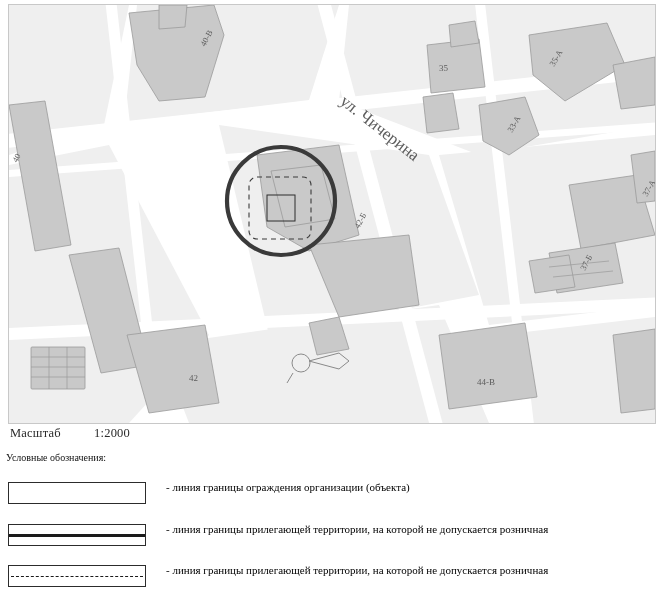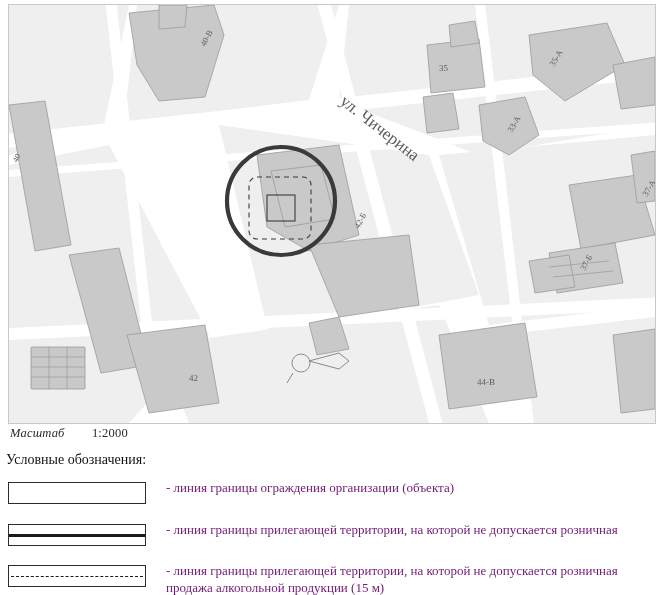--- a/index.html
+++ b/index.html
@@ -41,28 +41,28 @@
   
   #scale-row {
     position: absolute;
     left: 10px;
     top: 426px;
     width: 300px;
     font-size: 12.5px;
     color: #2a2a2a;
     letter-spacing: 0.2px;
   }
-  #scale-row .label { margin-right: 24px; font-style: italic; }
+  #scale-row .label { margin-right: 30px; }
 
   
   #legend-title {
     position: absolute;
     left: 6px;
     top: 452px;
-    font-size: 14px;
+    font-size: 10px;
     color: #111111;
   }
   .legend-row {
     position: absolute;
     left: 8px;
     width: 648px;
   }
   .legend-swatch {
     position: absolute;
     left: 0;
@@ -99,23 +99,23 @@
     right: 2px;
     top: 10px;
     height: 0;
     border-top: 1px dashed #1a1a1a;
   }
   .legend-text {
     position: absolute;
     left: 158px;
     top: -3px;
     width: 492px;
-    font-size: 13px;
+    font-size: 11px;
     line-height: 17px;
-    color: #701a75;
+    color: #000000;
   }
   .legend-text .l2 { display: block; }
 
   
   .maplabel {
     font-family: "Liberation Serif", serif;
     fill: #5d5d5d;
   }
 </style>
 </head>
@@ -229,17 +229,16 @@
     <div class="legend-swatch swatch-thick"></div>
     <div class="legend-text">
       <span class="l1">- линия границы прилегающей территории, на которой не допускается розничная</span>
     </div>
   </div>
 
   <div class="legend-row" style="top:565px;">
     <div class="legend-swatch swatch-dashed"></div>
     <div class="legend-text">
       <span class="l1">- линия границы прилегающей территории, на которой не допускается розничная</span>
-      <span class="l2">продажа алкогольной продукции (15 м)</span>
     </div>
   </div>
 
 </div>
 
 </body></html>

